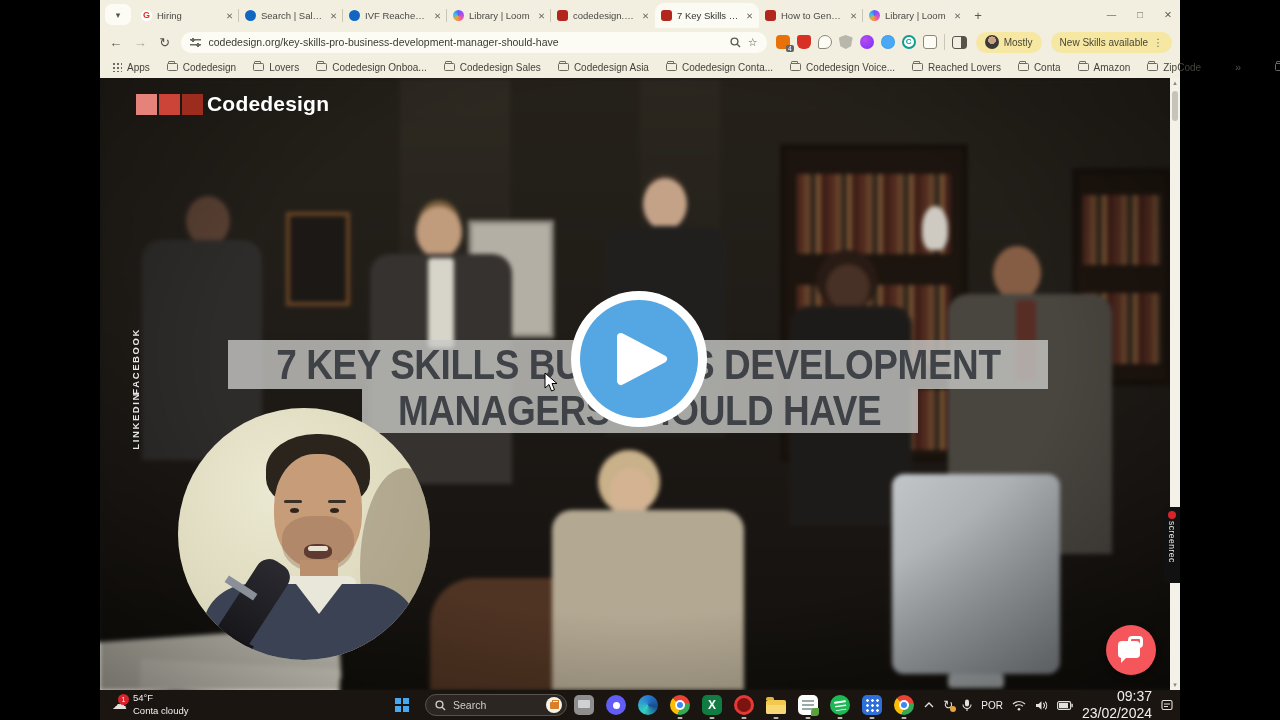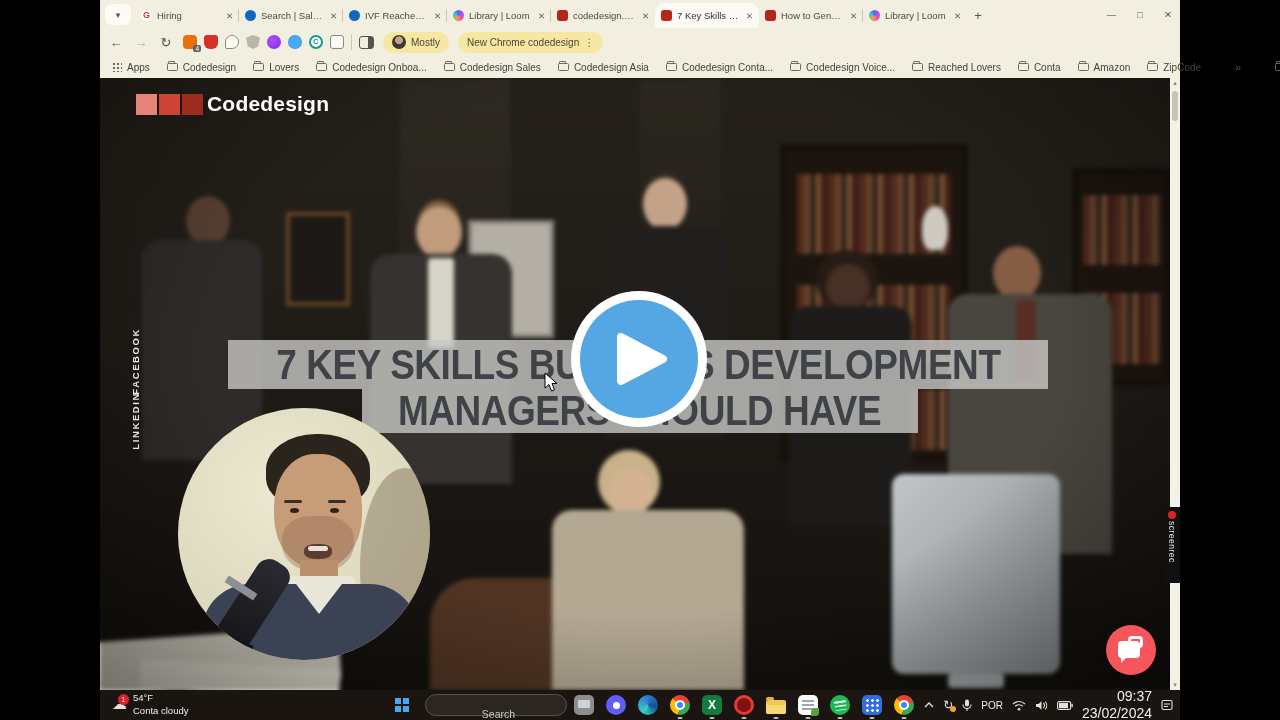--- a/index.html
+++ b/index.html
@@ -157,21 +157,21 @@
              color:#e8e8e8; z-index:50; }
   .tb-weather { position:absolute; left:12px; top:2px; display:flex; align-items:flex-start; gap:6px; }
   .tb-cloud { font-size:15px; color:#e3e1dd; position:relative; top:3px; }
   .tb-badge { position:absolute; left:6px; top:-1px; width:11px; height:11px; background:#d8232a; color:#fff;
               border-radius:50%; font-size:7px; text-align:center; line-height:11px; }
   .tb-wx-txt { font-size:9.5px; line-height:1.35; color:#efefef; }
   .tb-start { position:absolute; left:295px; top:8px; width:14px; height:14px; display:grid;
               grid-template-columns:6px 6px; grid-template-rows:6px 6px; gap:2px; }
   .tb-start i { background:#45a8f0; }
   .tb-search { position:absolute; left:325px; top:4px; width:142px; height:22px; background:#2b2622;
-               border:1px solid #57524a; border-radius:11px; display:flex; align-items:center; gap:13px; padding:0 4px 0 9px;flex-direction:column; }
+               border:1px solid #57524a; border-radius:11px; display:flex; align-items:center; gap:7px; padding:0 4px 0 9px; }
   .tb-search .s-txt { flex:1; font-size:10.5px; color:#cfcdc6; }
   .tb-search .s-cap { width:16px; height:16px; border-radius:50%; background:#f5f3ea; display:flex; align-items:center; justify-content:center; }
   .s-brief { width:9px; height:7px; background:#d97f2a; border-radius:1px; position:relative; }
   .s-brief::before { content:""; position:absolute; top:-2px; left:2px; width:5px; height:2px; border:1px solid #d97f2a; border-bottom:none; }
   .tb-icons { position:absolute; left:472px; top:3px; display:flex; gap:8px; }
   .tb-ic { width:24px; height:24px; position:relative; display:flex; align-items:center; justify-content:center; }
   .tb-ic .dot { position:absolute; bottom:-2px; left:50%; transform:translateX(-50%); width:5px; height:2.5px; border-radius:2px; background:#b9b7ae; }
   .ic-sq { width:20px; height:20px; border-radius:5px; }
   .ic-cir { width:20px; height:20px; border-radius:50%; }
   .ic-monitor { background:#8e8e8e; } .ic-monitor i{ display:block; width:12px; height:8px; background:#cfd2d4; margin:5px auto 0; border-radius:1px;}
@@ -257,40 +257,49 @@
         <span>—</span>
         <span>□</span>
         <span>✕</span>
       </div>
     </div>
 
     <div class="toolbar">
       <span class="nav-btn">←</span>
       <span class="nav-btn dim">→</span>
       <span class="nav-btn">↻</span>
+      <div class="addr">
+        <span class="tune-ico"></span>
+        <span class="url">codedesign.org/key-skills-pro-business-development-manager-should-have</span>
+        <svg width="11" height="11" viewBox="0 0 11 11">
+          <circle cx="4.5" cy="4.5" r="3.4" fill="none" stroke="#5d5b52" stroke-width="1.4"></circle>
+          <line x1="7.2" y1="7.2" x2="10" y2="10" stroke="#5d5b52" stroke-width="1.4"></line>
+        </svg>
+        <span class="star">☆</span>
+      </div>
       <div class="ext-row">
         <span class="ext e-orange">
           <span class="badge4">4</span>
         </span>
         <span class="ext e-red"></span>
         <span class="ext e-bubble"></span>
         <span class="ext e-shield"></span>
         <span class="ext e-purple"></span>
         <span class="ext e-bluec"></span>
         <span class="ext e-teal">C</span>
         <span class="ext e-clip"></span>
         <span class="v-sep"></span>
         <span class="side-panel"></span>
       </div>
       <div class="chip">
         <span class="avatar"></span>
         <span>Mostly</span>
       </div>
       <div class="chip">
-        <span>New Chrome codedesign</span>
+        <span>New Skills available</span>
         <span class="dots">⋮</span>
       </div>
     </div>
 
     <div class="bookmarks">
       <span class="bm">
         <span class="apps-grid"></span>
         <span>Apps</span>
       </span>
       <span class="bm">

